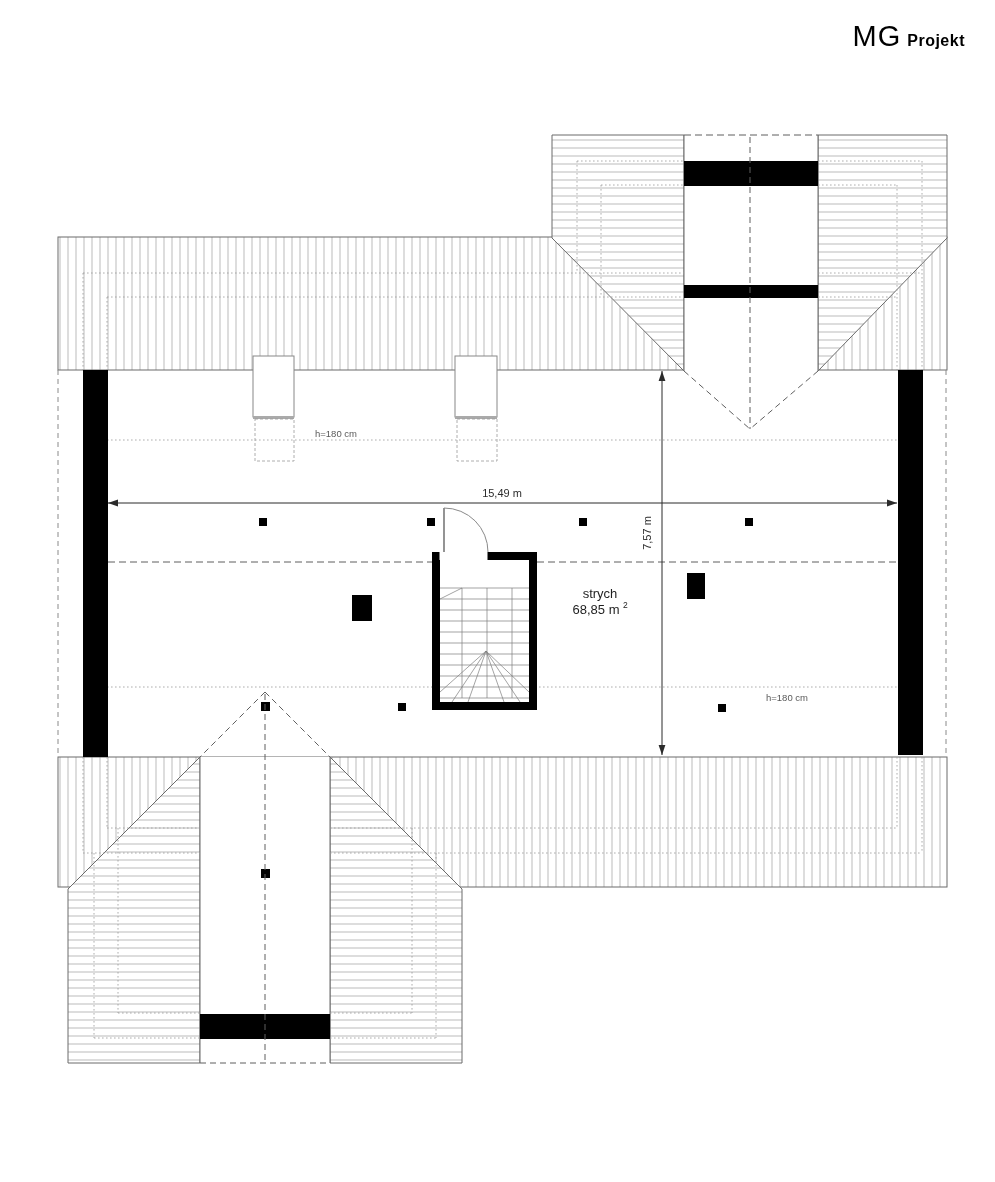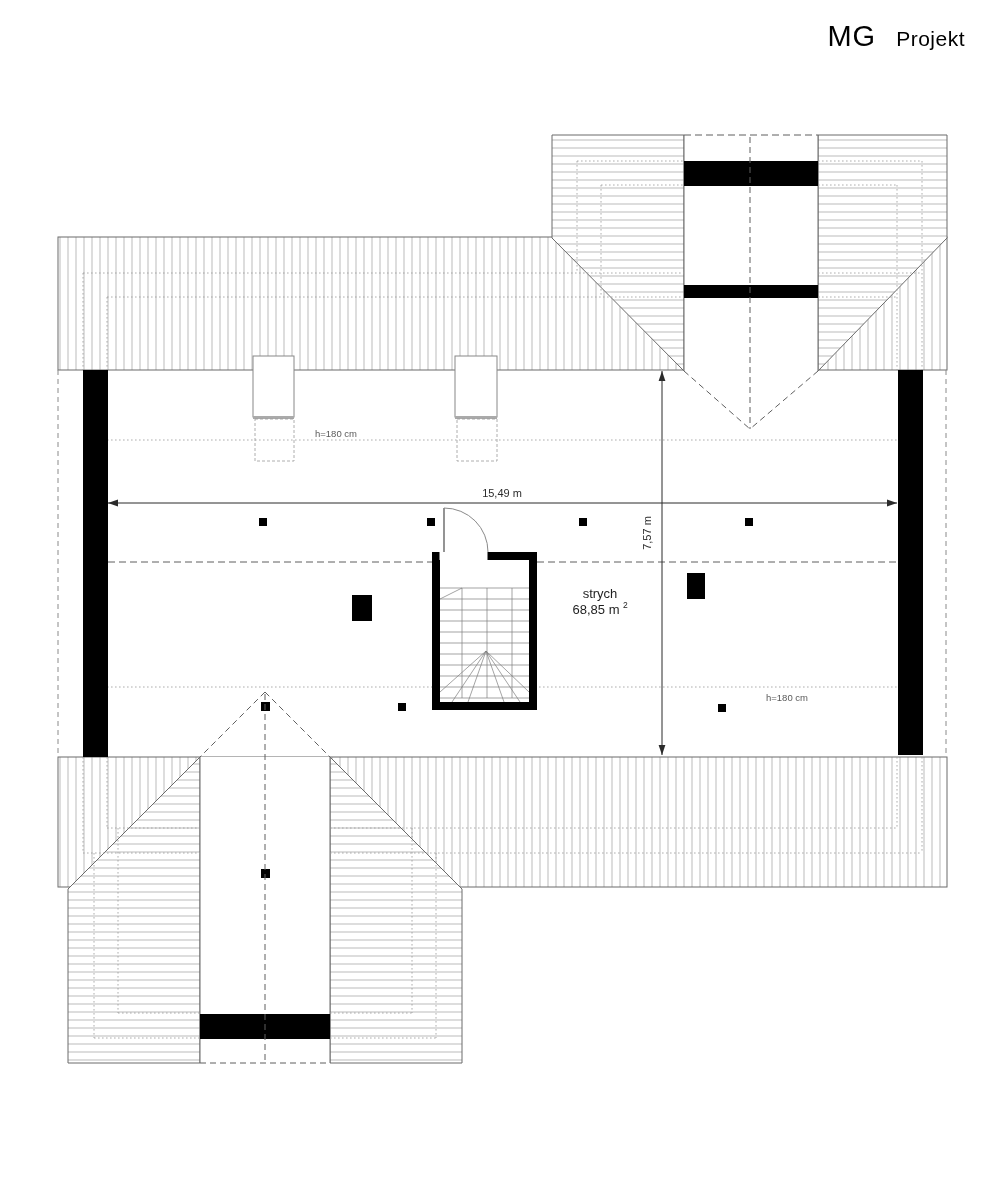--- a/index.html
+++ b/index.html
@@ -1,22 +1,22 @@
 <!DOCTYPE html>
 <html><head>
 <meta charset="utf-8">
 <style>
   html,body{margin:0;padding:0;background:#fff;}
   .canvas{position:relative;width:995px;height:1182px;background:#ffffff;overflow:hidden;
           font-family:"Liberation Sans",sans-serif;}
   .plan-svg{position:absolute;left:0;top:0;}
   .logo{position:absolute;top:20px;right:30px;color:#000;white-space:nowrap;
-        display:flex;align-items:baseline;gap:20px;}
+        display:flex;align-items:baseline;gap:6px;}
   .logo .mg{font-size:29px;font-weight:500;letter-spacing:1px;}
-  .logo .pj{font-size:21px;font-weight:400;letter-spacing:.5px;}
+  .logo .pj{font-size:16px;font-weight:700;letter-spacing:.5px;}
   svg text{font-family:"Liberation Sans",sans-serif;}
   .dimtext{font-size:11px;fill:#2b2b2b;}
   .kneetext{font-size:9.5px;fill:#5a5a5a;}
   .roomname{font-size:13px;fill:#1e1e1e;}
 </style>
 </head>
 <body>
 
 <div class="canvas">
 

